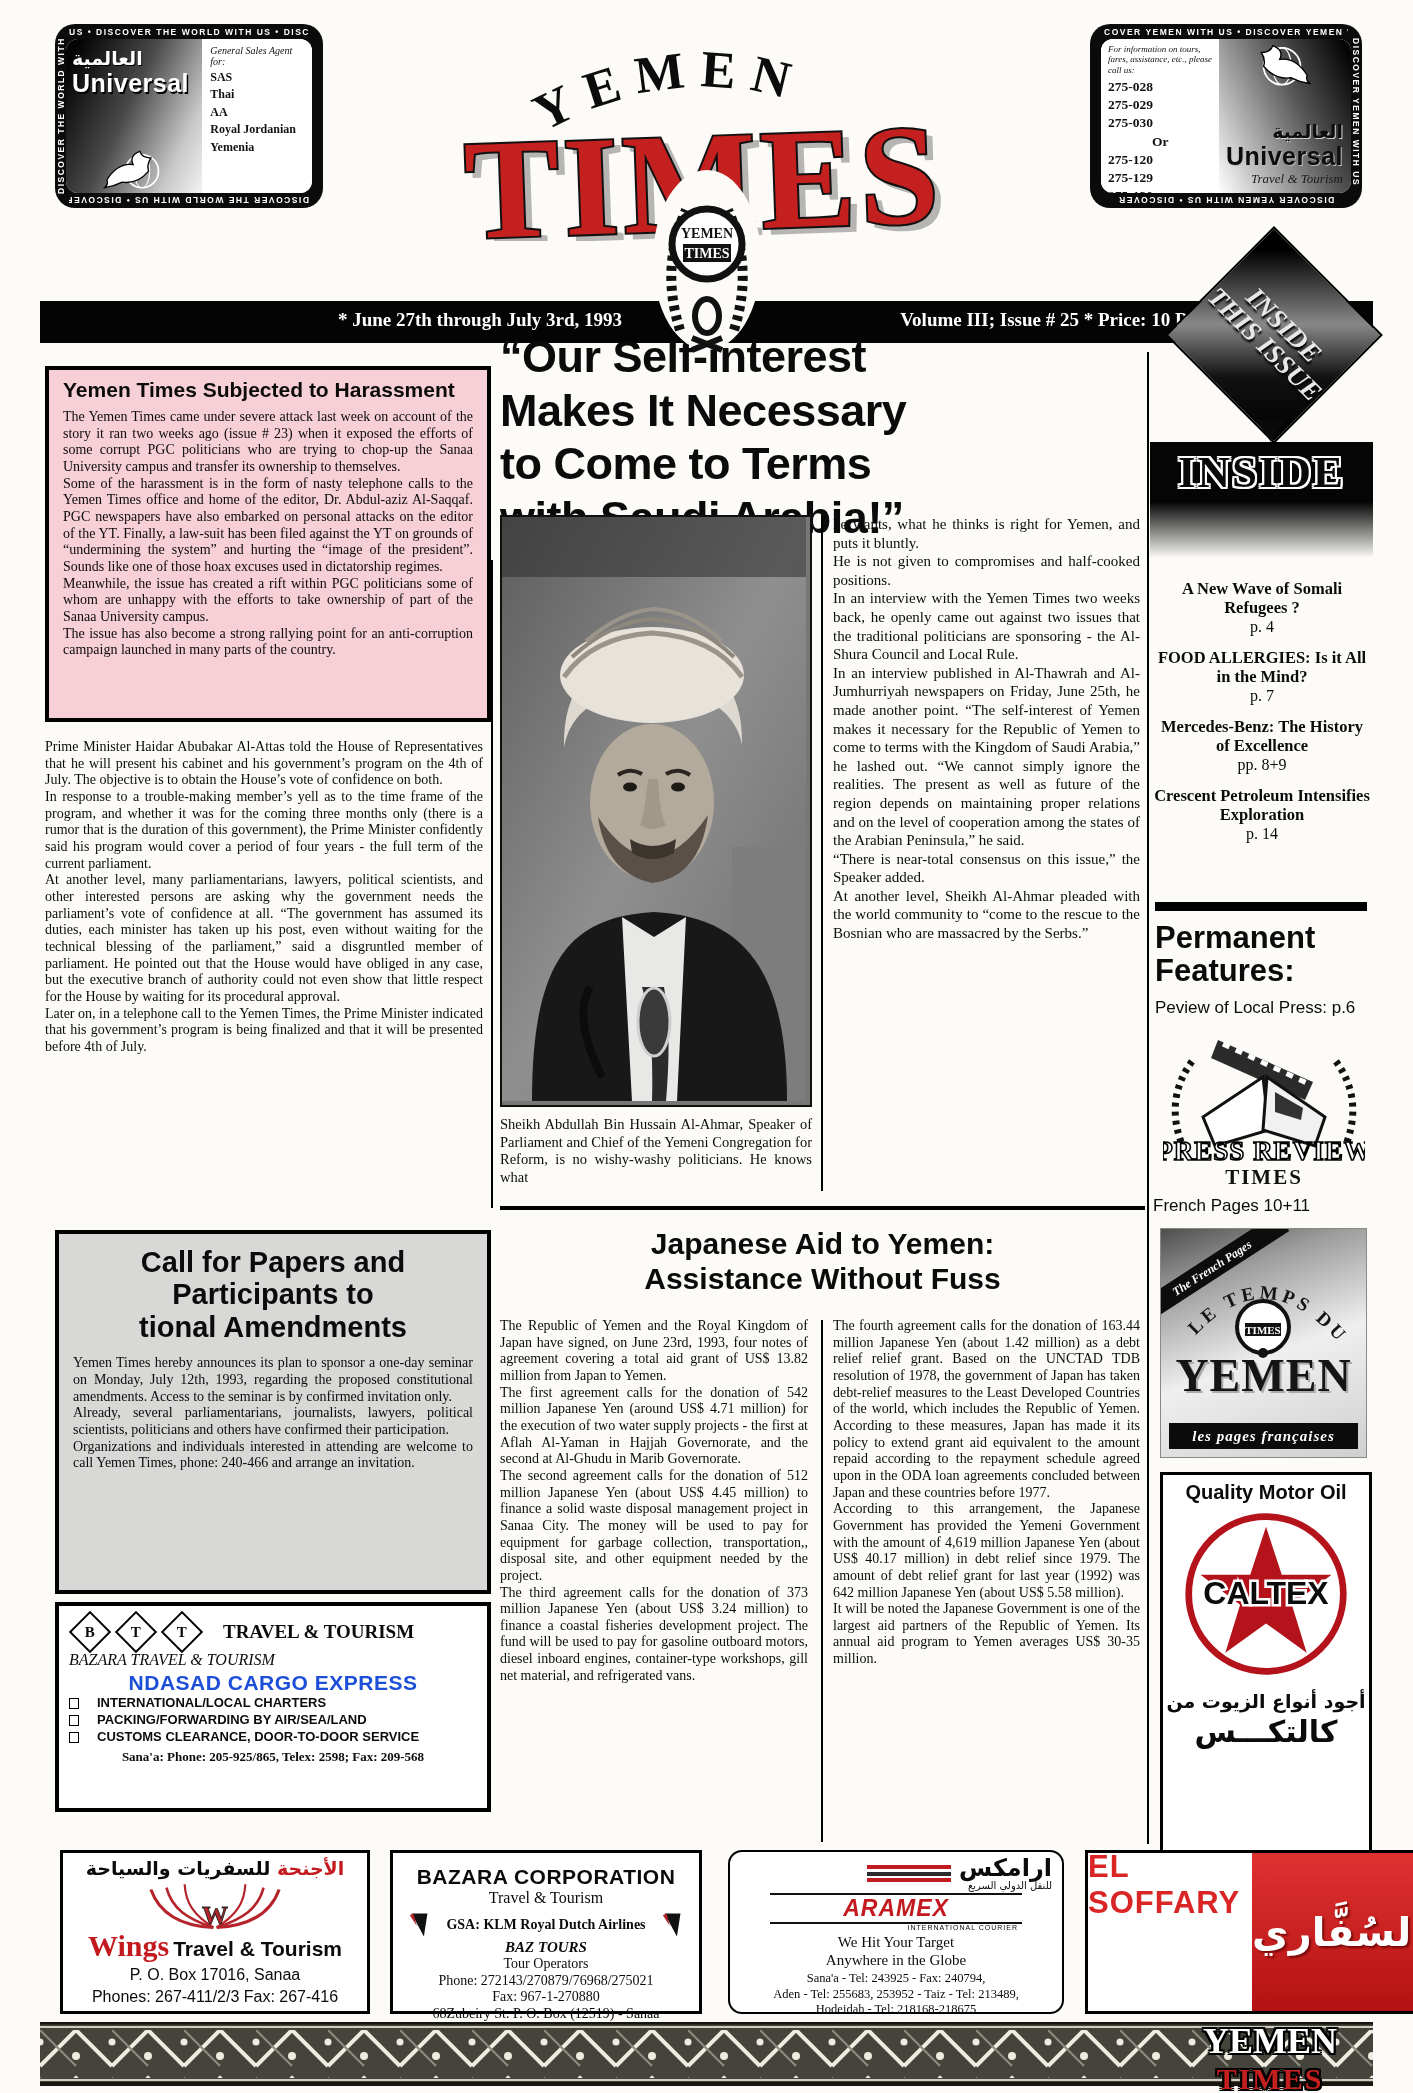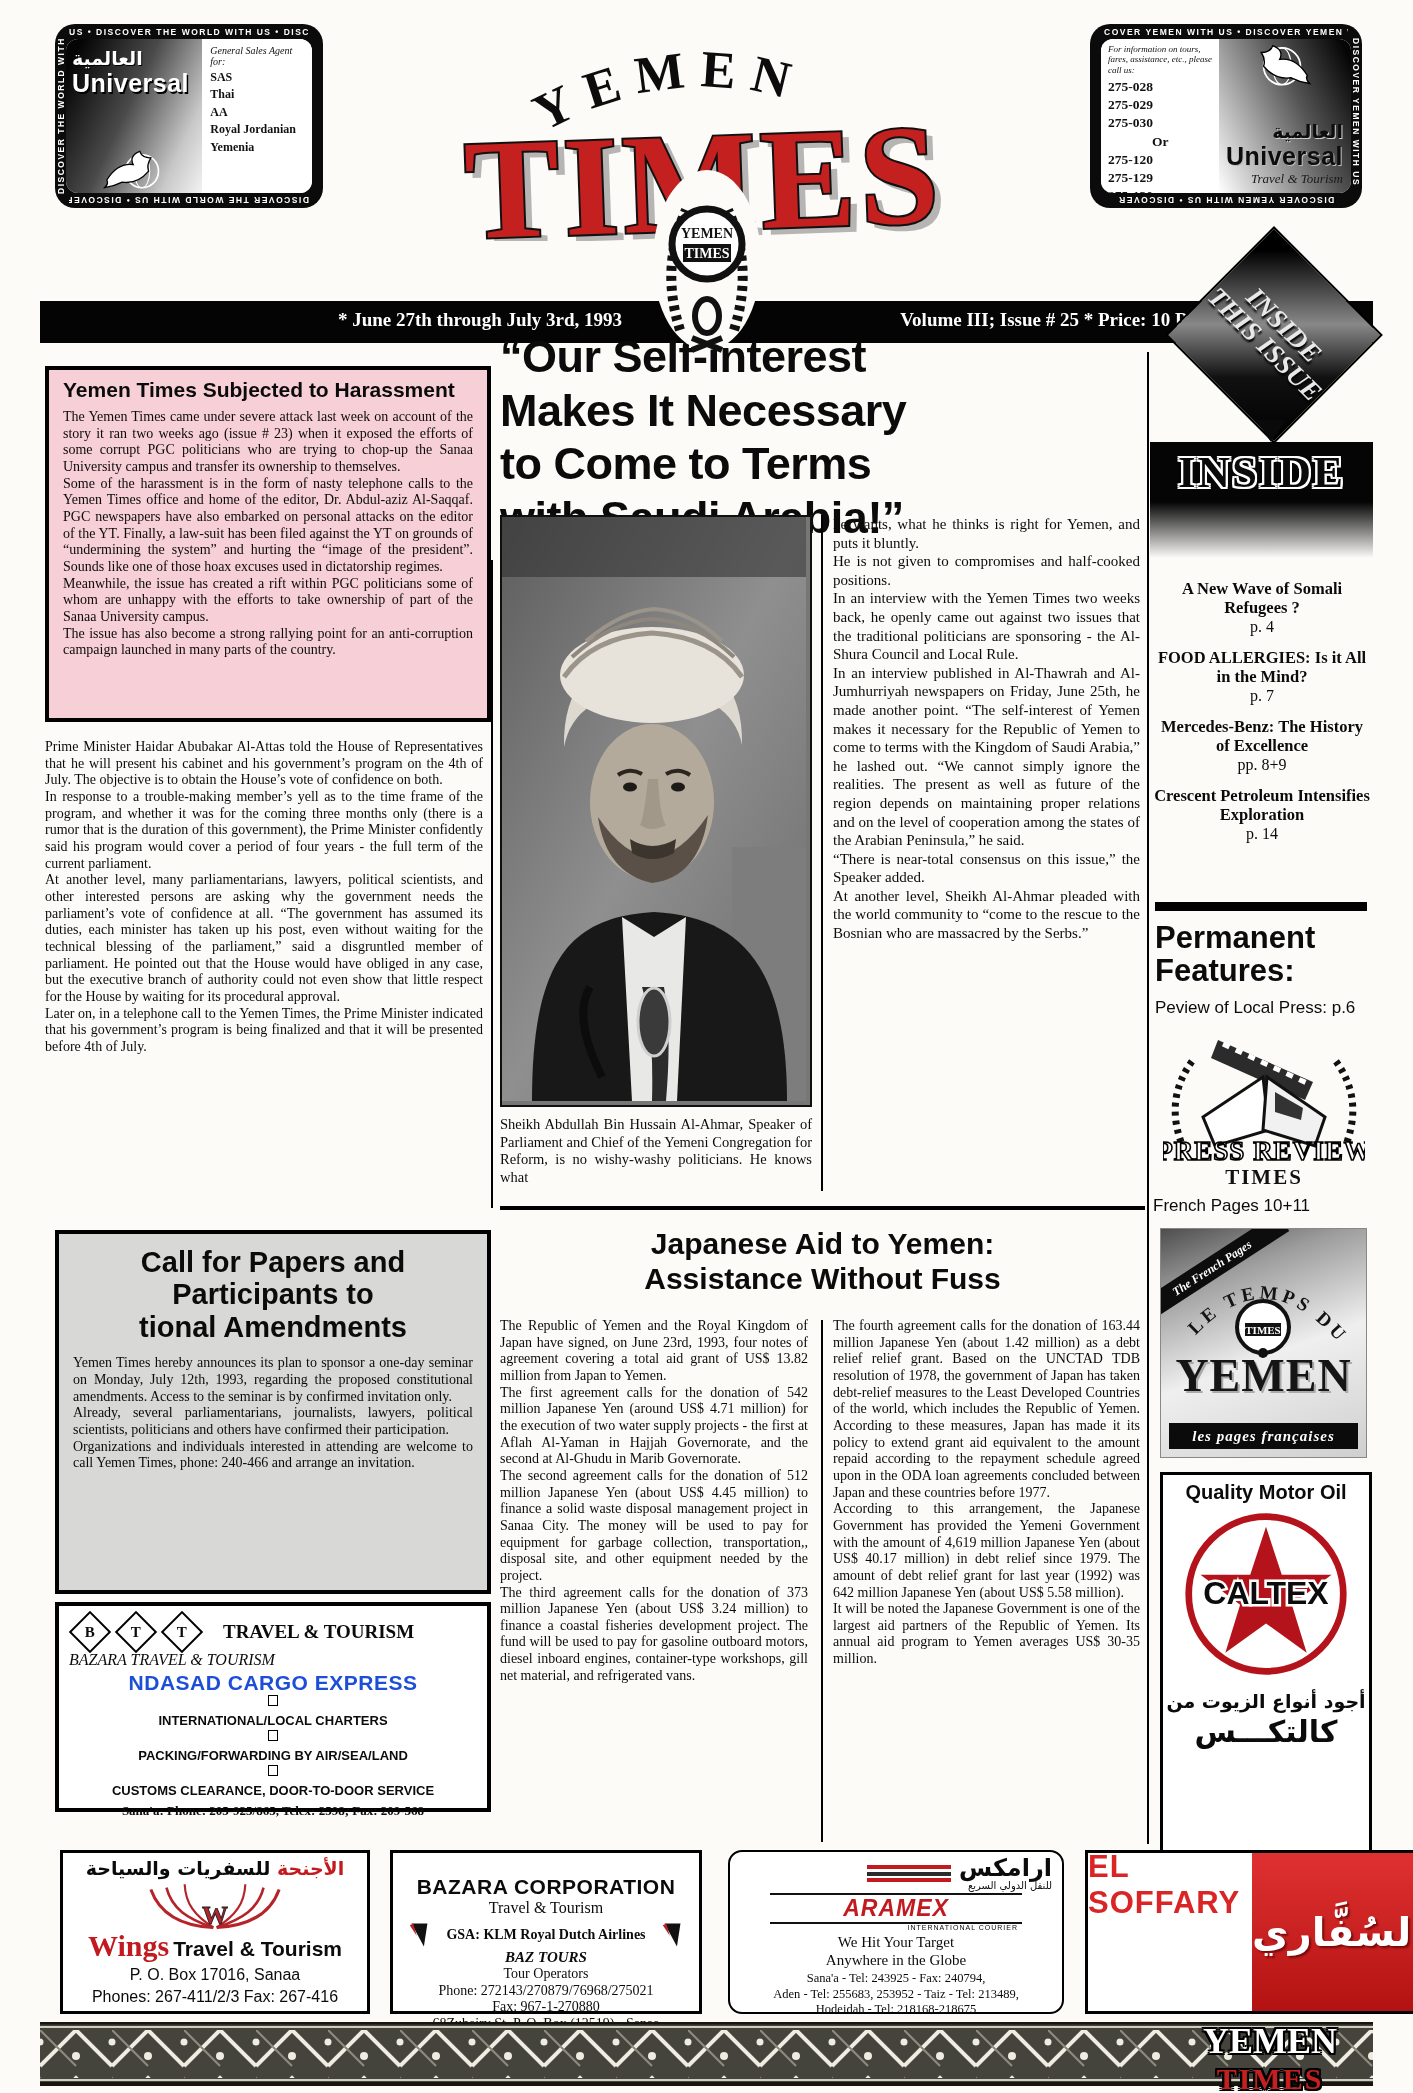--- a/index.html
+++ b/index.html
@@ -52,21 +52,21 @@
   
   #call-box{left:55px;top:1230px;width:400px;height:340px;border:4px solid #000;background:#d8d8d6;padding:8px 14px;}
   #call-box .cfp-title{text-align:center;font:bold 29px "Liberation Sans",sans-serif;line-height:1.12;margin:4px 0 12px;}
   #btt-box{left:55px;top:1602px;width:408px;height:192px;border:4px solid #000;background:#fff;padding:5px 10px;}
   .btt-head{display:flex;align-items:center;gap:14px;margin:6px 0 2px;}
   .diamond{width:26px;height:26px;border:2.5px solid #000;transform:rotate(45deg);display:inline-flex;align-items:center;justify-content:center;background:#fff;margin:0 -4px 0 6px;}
   .diamond span{transform:rotate(-45deg);font:bold 15px "Liberation Serif",serif;}
   .btt-tt{font:bold 19px "Liberation Serif",serif;margin-left:16px;}
   .btt-co{font:italic 16px "Liberation Serif",serif;margin:4px 0 2px;}
   .btt-cargo{text-align:center;font:bold 21px "Liberation Sans",sans-serif;color:#1d4ed8;letter-spacing:.5px;}
-  .btt-svc{font:bold 13px "Liberation Sans",sans-serif;line-height:1.3;display:flex;align-items:center;gap:7px;flex-direction:column;}
+  .btt-svc{font:bold 13px "Liberation Sans",sans-serif;line-height:1.3;display:flex;align-items:center;gap:18px;}
   .chk{display:inline-block;width:8px;height:9px;border:1.6px solid #000;flex:0 0 auto;}
   .btt-contact{text-align:center;font:bold 13px "Liberation Serif",serif;margin-top:3px;}
   
   .vrule{position:absolute;width:2px;background:#000;}
   #inside-diamond{left:1197px;top:258px;width:150px;height:150px;background:linear-gradient(135deg,#000 10%,#888 45%,#111 70%,#000 100%);transform:rotate(45deg);z-index:3;border:2px solid #000;display:flex;align-items:center;justify-content:center;flex-direction:column;}
   #inside-diamond div{font:bold italic 27px "Liberation Serif",serif;color:#e8e8e8;text-shadow:2px 2px 2px #000;line-height:1;}
   #inside-pointer{left:1256px;top:420px;width:0;height:0;border-left:15px solid transparent;border-right:15px solid transparent;border-top:22px solid #0a0a0a;z-index:3;}
   #inside-band{left:1150px;top:442px;width:223px;height:60px;background:#050505;display:flex;align-items:center;justify-content:center;z-index:2;}
   #inside-band div{font:bold 45px "Liberation Serif",serif;color:#0a0a0a;letter-spacing:2px;
     text-shadow:-2px -2px 0 #fff,2px -2px 0 #fff,-2px 2px 0 #fff,2px 2px 0 #fff,0 -2px 0 #fff,0 2px 0 #fff,-2px 0 0 #fff,2px 0 0 #fff;}
@@ -92,21 +92,21 @@
   .cal-ar2{font-family:"DejaVu Sans",sans-serif;font-weight:bold;font-size:30px;margin-top:2px;}
   
   .bot-ad{position:absolute;top:1850px;height:164px;border:3px solid #000;background:#fff;box-sizing:border-box;}
   #wings-ad{left:60px;width:310px;text-align:center;padding-top:4px;}
   .wings-arline{font-family:"DejaVu Sans",sans-serif;font-weight:bold;font-size:19px;}
   .wings-arline .red{color:#c21a1f;}
   .wings-name-row{margin-top:-6px;}
   .wings-name{font:bold 30px "Liberation Serif",serif;color:#c21a1f;}
   .wings-tag{font:bold 21px "Liberation Sans",sans-serif;}
   .wings-addr{font:16px "Liberation Sans",sans-serif;line-height:1.25;margin-top:2px;}
-  #bazara-ad{left:390px;width:312px;text-align:center;padding-top:22px;}
+  #bazara-ad{left:390px;width:312px;text-align:center;padding-top:12px;}
   .bz-title{font:bold 21px "Liberation Sans",sans-serif;letter-spacing:.5px;}
   .bz-sub{font:16px "Liberation Serif",serif;}
   .bz-row{display:flex;align-items:center;justify-content:center;gap:8px;margin-top:4px;}
   .bz-gsa{font:bold 14px "Liberation Serif",serif;}
   .bz-line{font:14px "Liberation Serif",serif;line-height:1.18;}
   .bz-tours{font:italic bold 15px "Liberation Serif",serif;}
   #aramex-ad{left:728px;width:336px;border-radius:14px;border-width:2px;padding:4px 10px 0;}
   .ax-top{display:flex;justify-content:flex-end;align-items:center;gap:8px;}
   .ax-bars div{width:84px;height:4px;margin:2.5px 0;}
   .ax-arabic-big{font-family:"DejaVu Sans",sans-serif;font-weight:bold;font-size:24px;line-height:1;}

